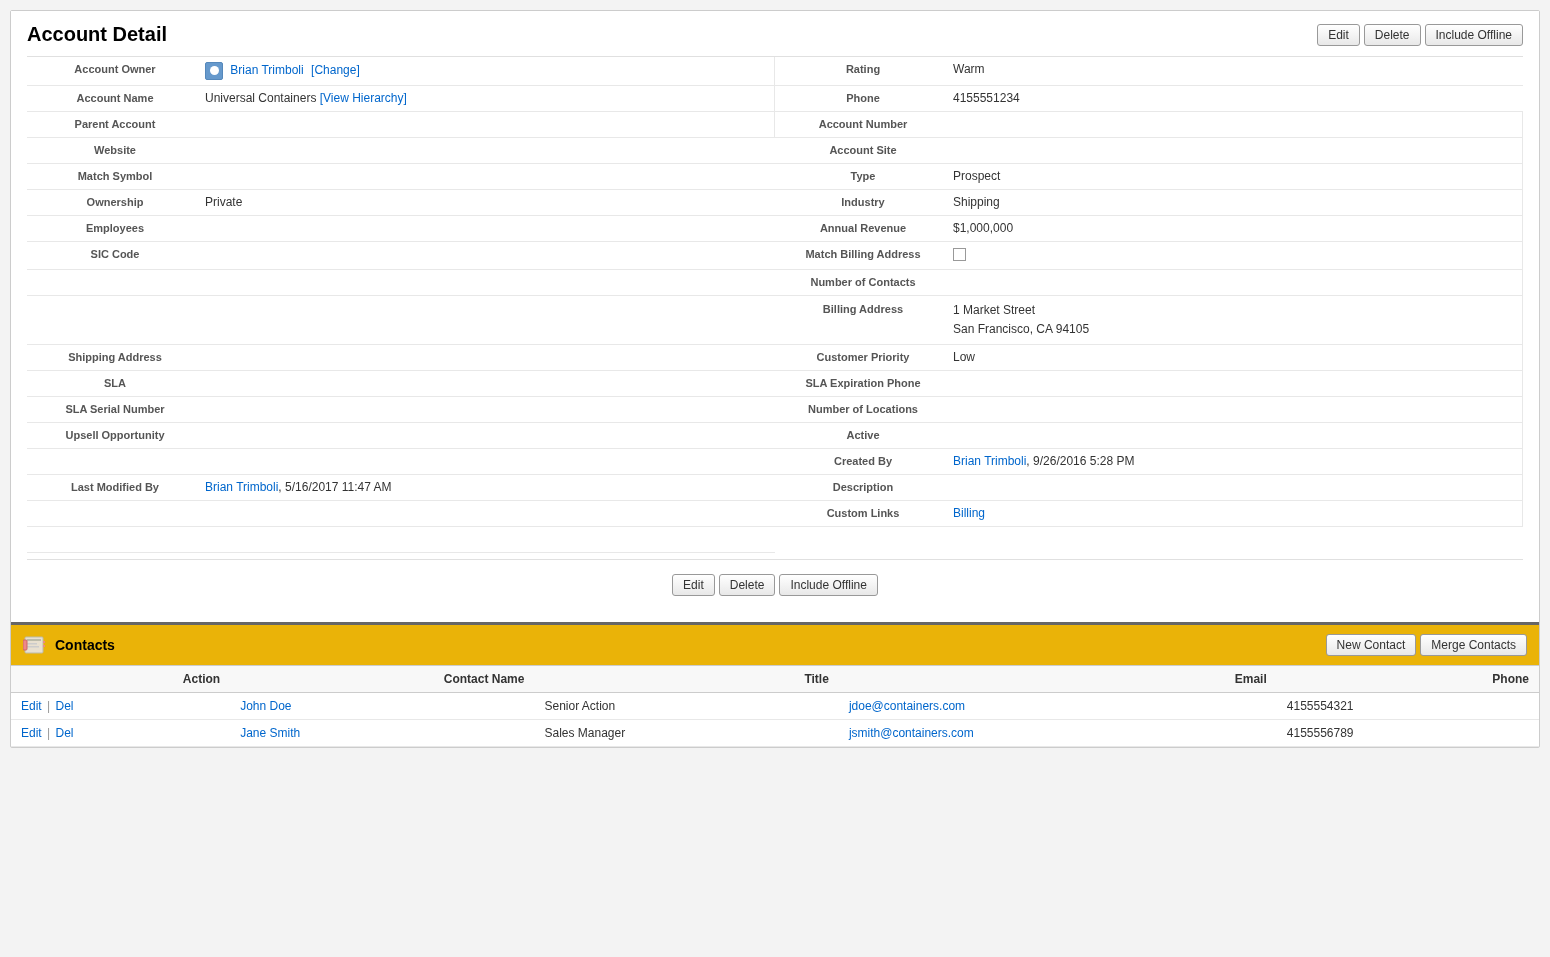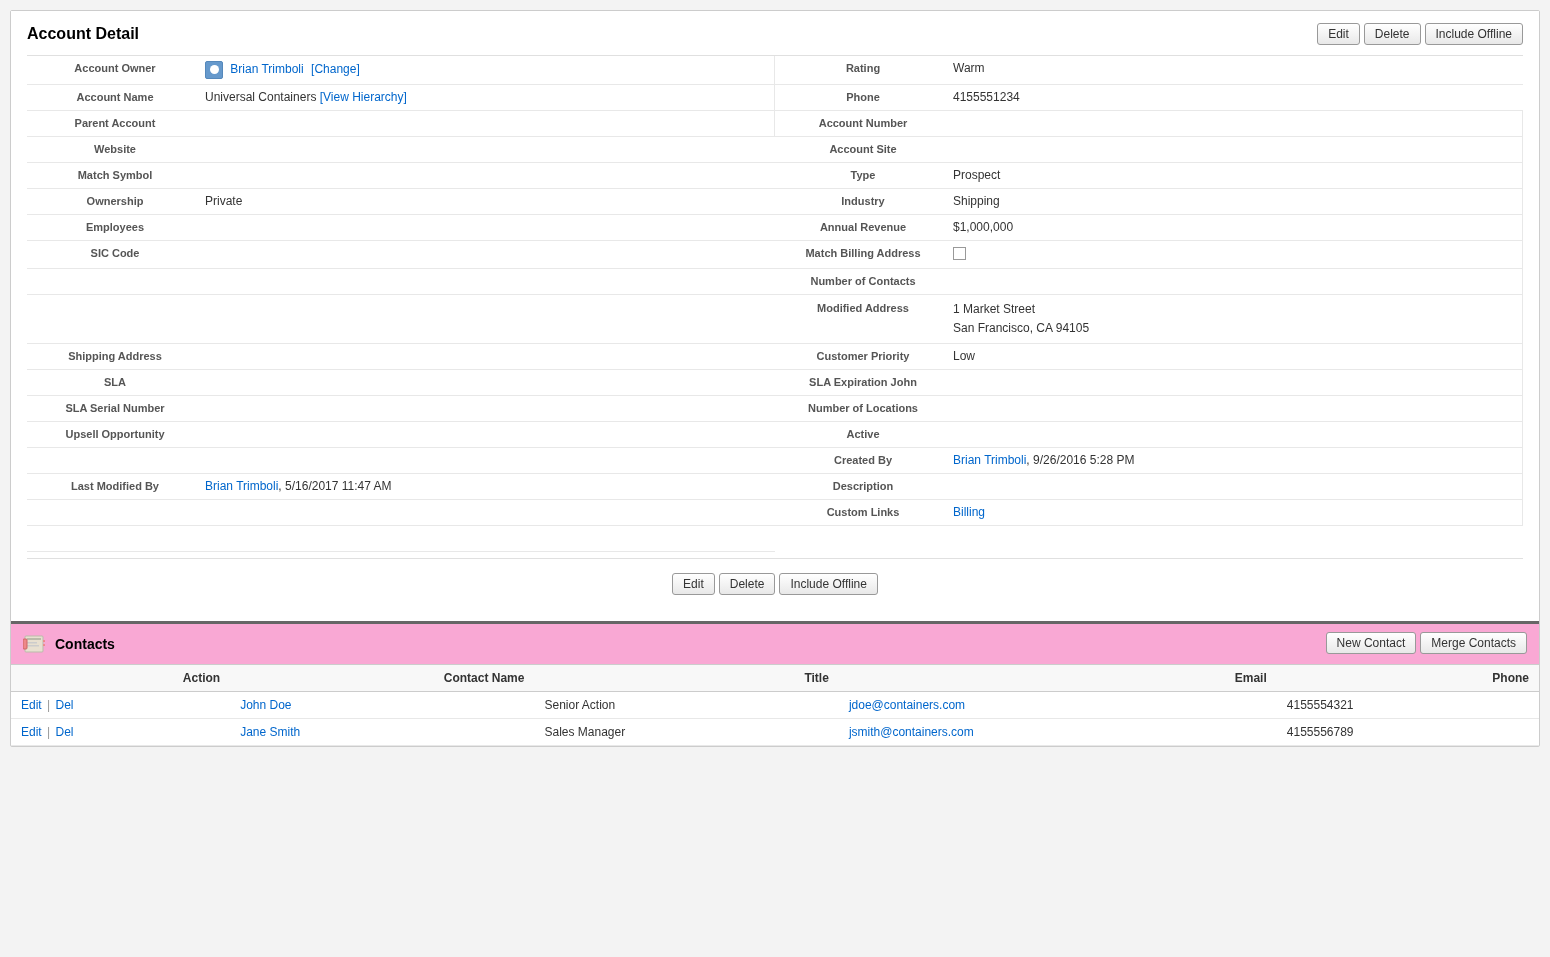--- a/index.html
+++ b/index.html
@@ -20,21 +20,21 @@
       padding: 12px 16px 16px 16px;
       background: #fff;
     }
     .section-header {
       display: flex;
       align-items: center;
       justify-content: space-between;
       margin-bottom: 10px;
     }
     .section-title {
-      font-size: 16px;
+      font-size: 20px;
       font-weight: bold;
       color: #000;
     }
     .btn-group {
       display: flex;
       gap: 4px;
     }
     .btn {
       padding: 3px 10px;
       font-size: 12px;
@@ -122,24 +122,24 @@
       margin-top: 6px;
     }
     
     .contacts-section {
       background: #f3f3f3;
       border-top: 3px solid #666;
       padding: 0;
     }
     .contacts-header {
       display: flex;
-      align-items: flex-start;
+      align-items: center;
       justify-content: space-between;
       padding: 8px 12px;
-      background: #f9a8d4;
+      background: #eab308;
       border-bottom: 1px solid #ccc;
     }
     .contacts-title-area {
       display: flex;
       align-items: center;
       gap: 8px;
     }
     .contacts-icon {
       width: 24px;
       height: 24px;
@@ -296,42 +296,42 @@
 
       <div class="field-left">
         <span class="field-label">Number of Contacts</span>
         <span class="field-value"></span>
       </div>
       <div class="field-right">
         <span class="field-label"></span>
       </div>
 
       <div class="field-left" style="align-items:flex-start;">
-        <span class="field-label" style="padding-top:2px;">Modified Address</span>
+        <span class="field-label" style="padding-top:2px;">Billing Address</span>
         <span class="field-value multiline">
           <span>1 Market Street</span><br>
           <span>San Francisco, CA 94105</span>
         </span>
       </div>
       <div class="field-right">
         <span class="field-label">Shipping Address</span>
         <span class="field-value"></span>
       </div>
 
       <div class="field-left">
         <span class="field-label">Customer Priority</span>
         <span class="field-value">Low</span>
       </div>
       <div class="field-right">
         <span class="field-label">SLA</span>
         <span class="field-value"></span>
       </div>
 
       <div class="field-left">
-        <span class="field-label">SLA Expiration John</span>
+        <span class="field-label">SLA Expiration Phone</span>
         <span class="field-value"></span>
       </div>
       <div class="field-right">
         <span class="field-label">SLA Serial Number</span>
         <span class="field-value"></span>
       </div>
 
       <div class="field-left">
         <span class="field-label">Number of Locations</span>
         <span class="field-value"></span>

